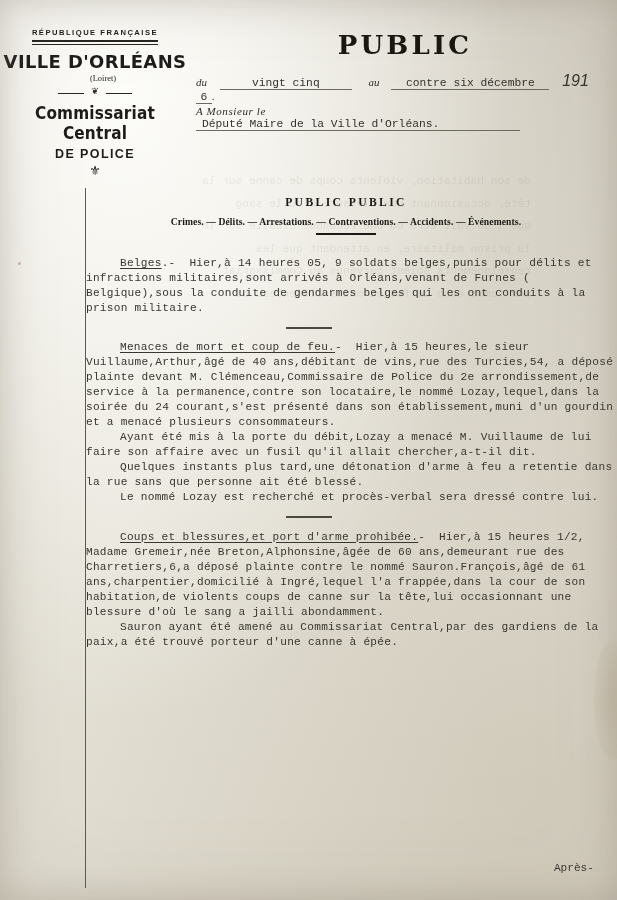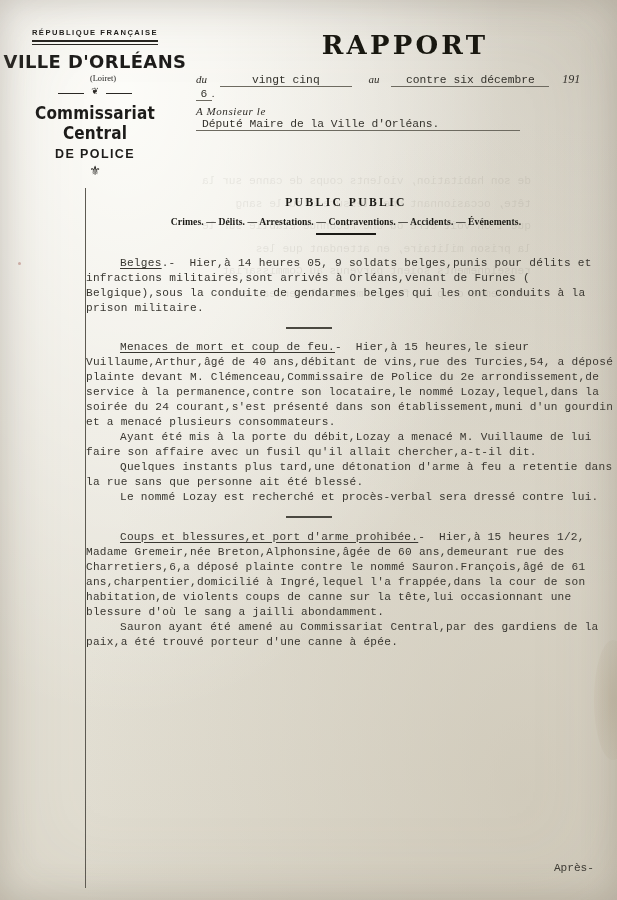--- a/index.html
+++ b/index.html
@@ -158,23 +158,23 @@
   .fill {
     font-family: "Liberation Mono", monospace;
     border-bottom: 1px solid #6d6a60;
     display: inline-block;
     text-align: center;
     color: #35332d;
   }
   .row-date { left: 196px; top: 72px; width: 400px; }
   .row-addr { left: 196px; top: 105px; width: 400px; }
   .yr {
-    font-family: Liberation Serif, serif;
+    font-family: Liberation Sans, sans-serif;
     font-style: italic;
-    font-size: 12px;
+    font-size: 16px;
   }
 
   
   .op-wrap {
     position: absolute;
     left: 86px; top: 196px;
     width: 520px;
     text-align: center;
     font-family: "Liberation Serif", serif;
     color: #1b1a16;
@@ -262,21 +262,21 @@
       <div class="city">VILLE D'ORLÉANS</div>
       <div class="dept">(Loiret)</div>
       <div class="fleur-rule">
         <span>❦</span>
       </div>
       <div class="commissariat">Commissariat Central</div>
       <div class="depolice">DE POLICE</div>
       <div class="emblem">⚜</div>
     </div>
 
-    <div class="title">RAPPORT</div>
+    <div class="title">PUBLIC</div>
 
     <div class="formline row-date">
       <span class="lbl">du</span>
       <span class="fill" style="width:132px;margin-left:6px;">vingt cinq</span>
       <span class="lbl" style="margin-left:10px;">au</span>
       <span class="fill" style="width:158px;margin-left:5px;">contre six décembre</span>
       <span class="yr" style="margin-left:6px;">191</span><span class="fill" style="width:16px;border-bottom:1px solid #6d6a60;">6</span><span class="lbl">.</span>
     </div>
 
     <div class="formline row-addr">

